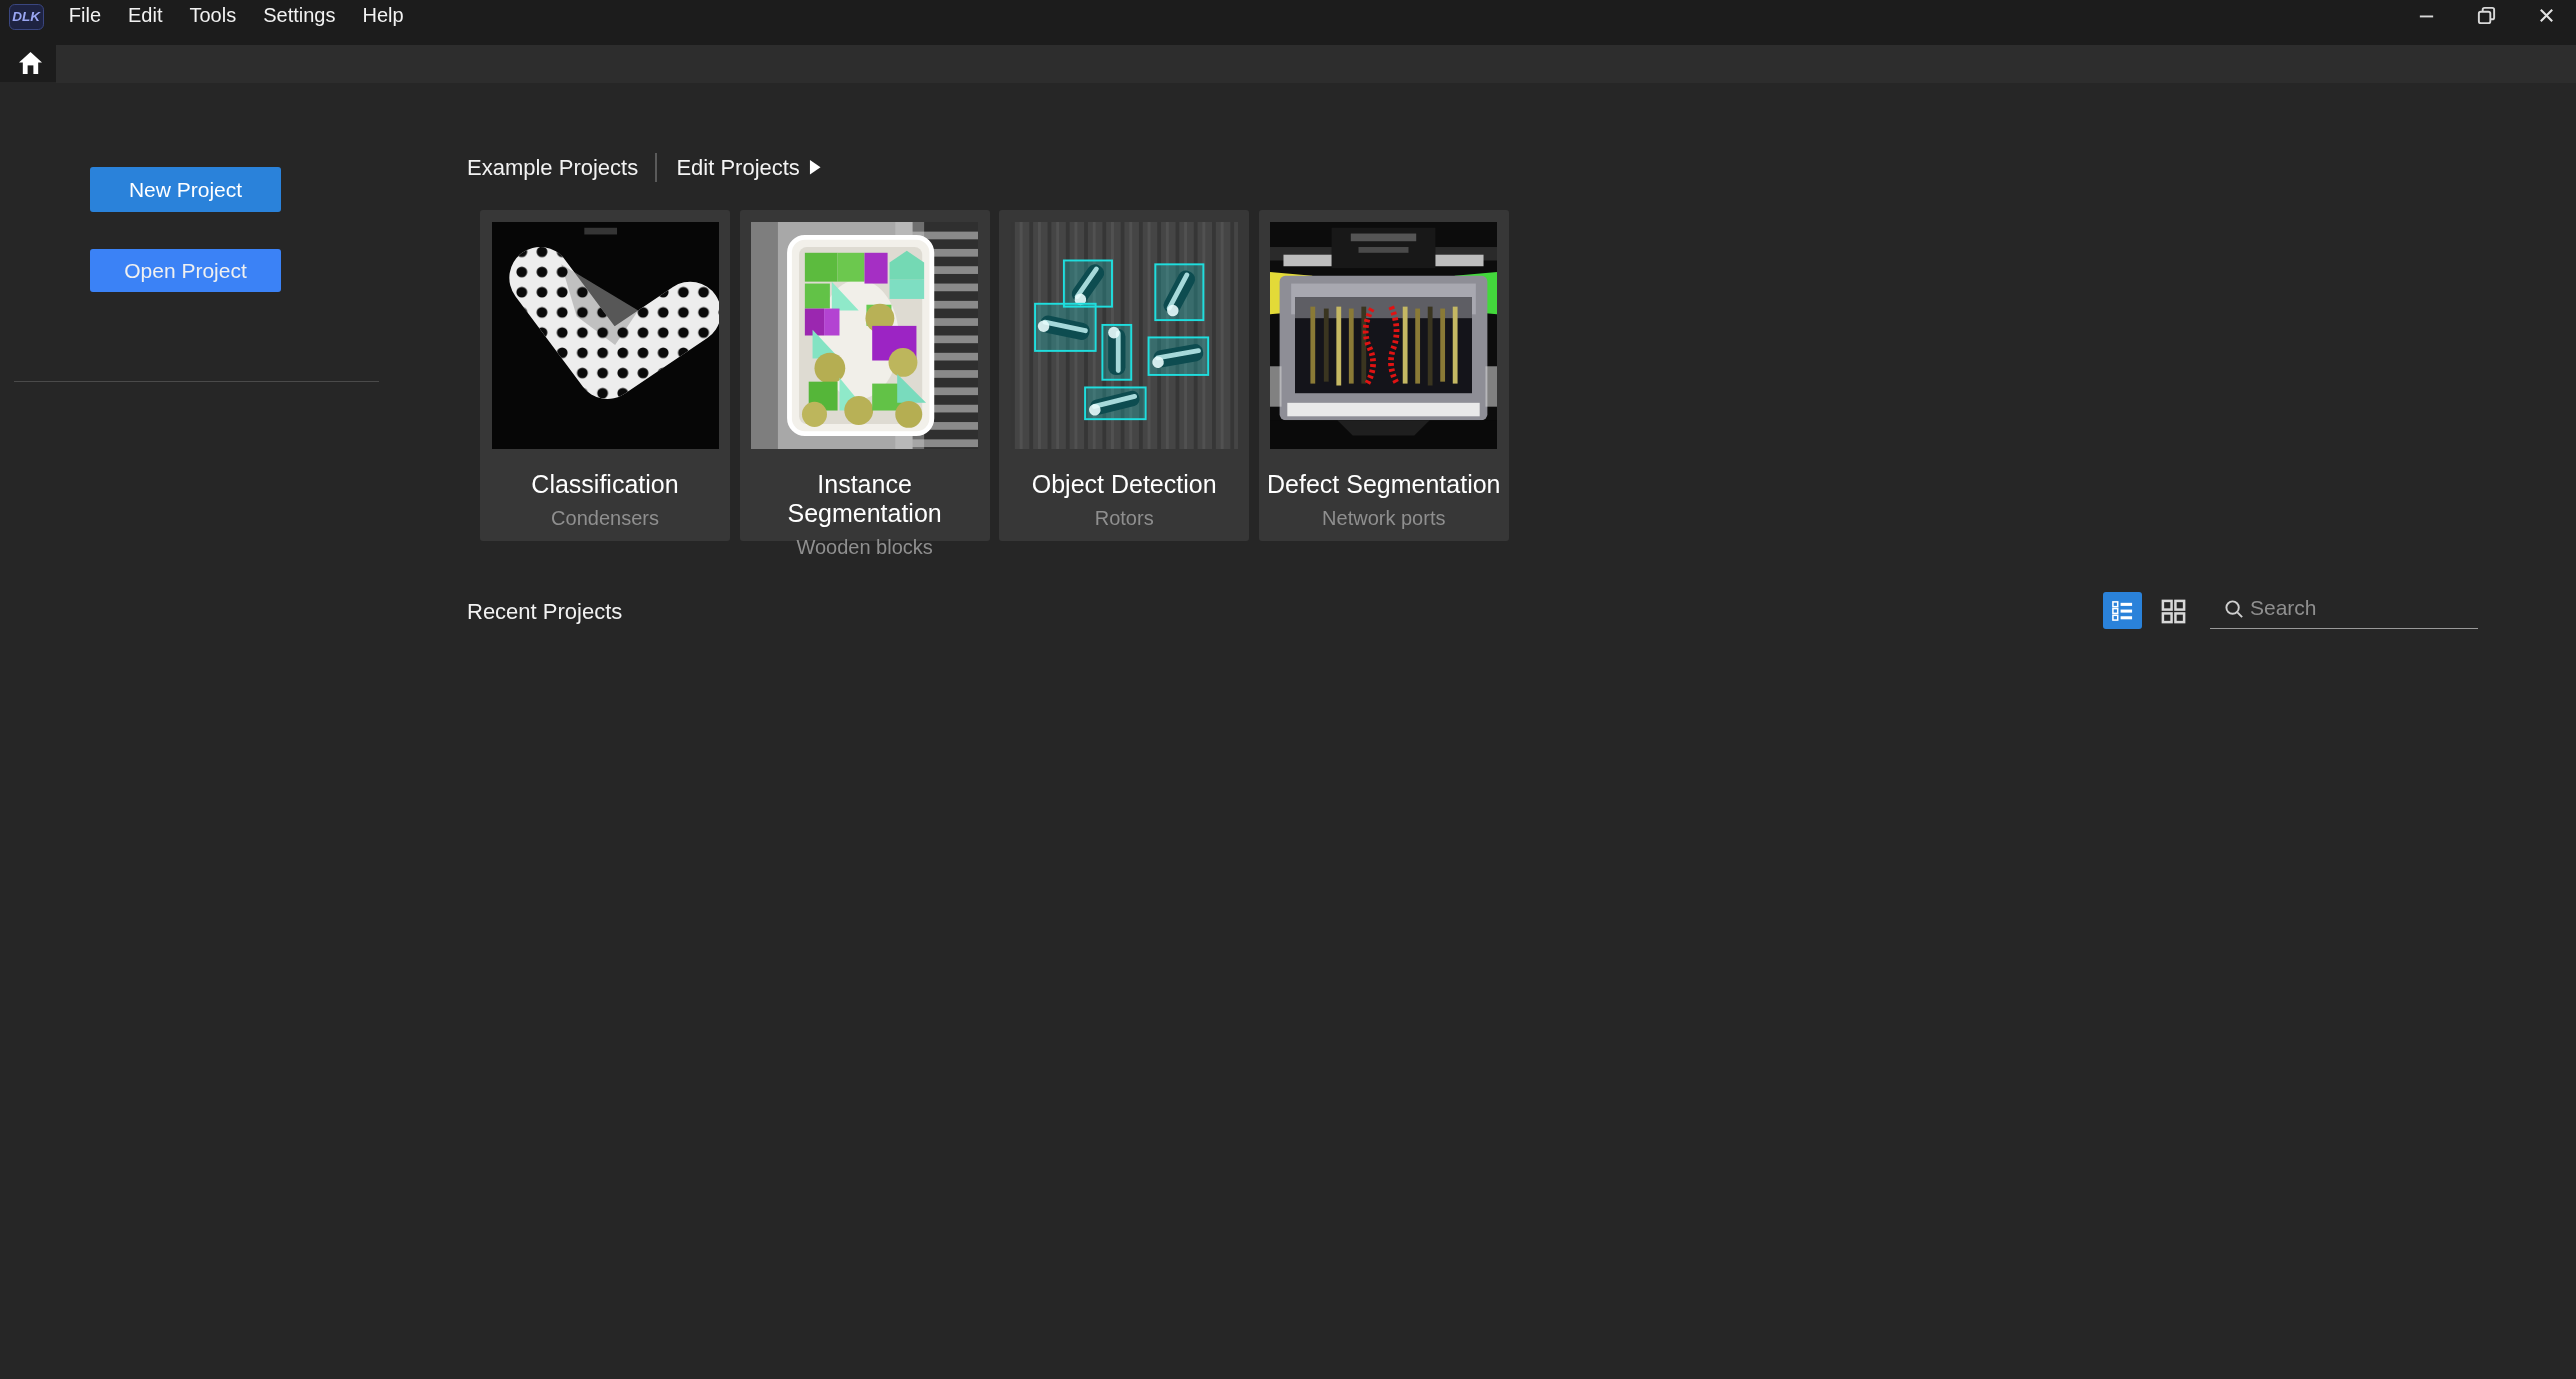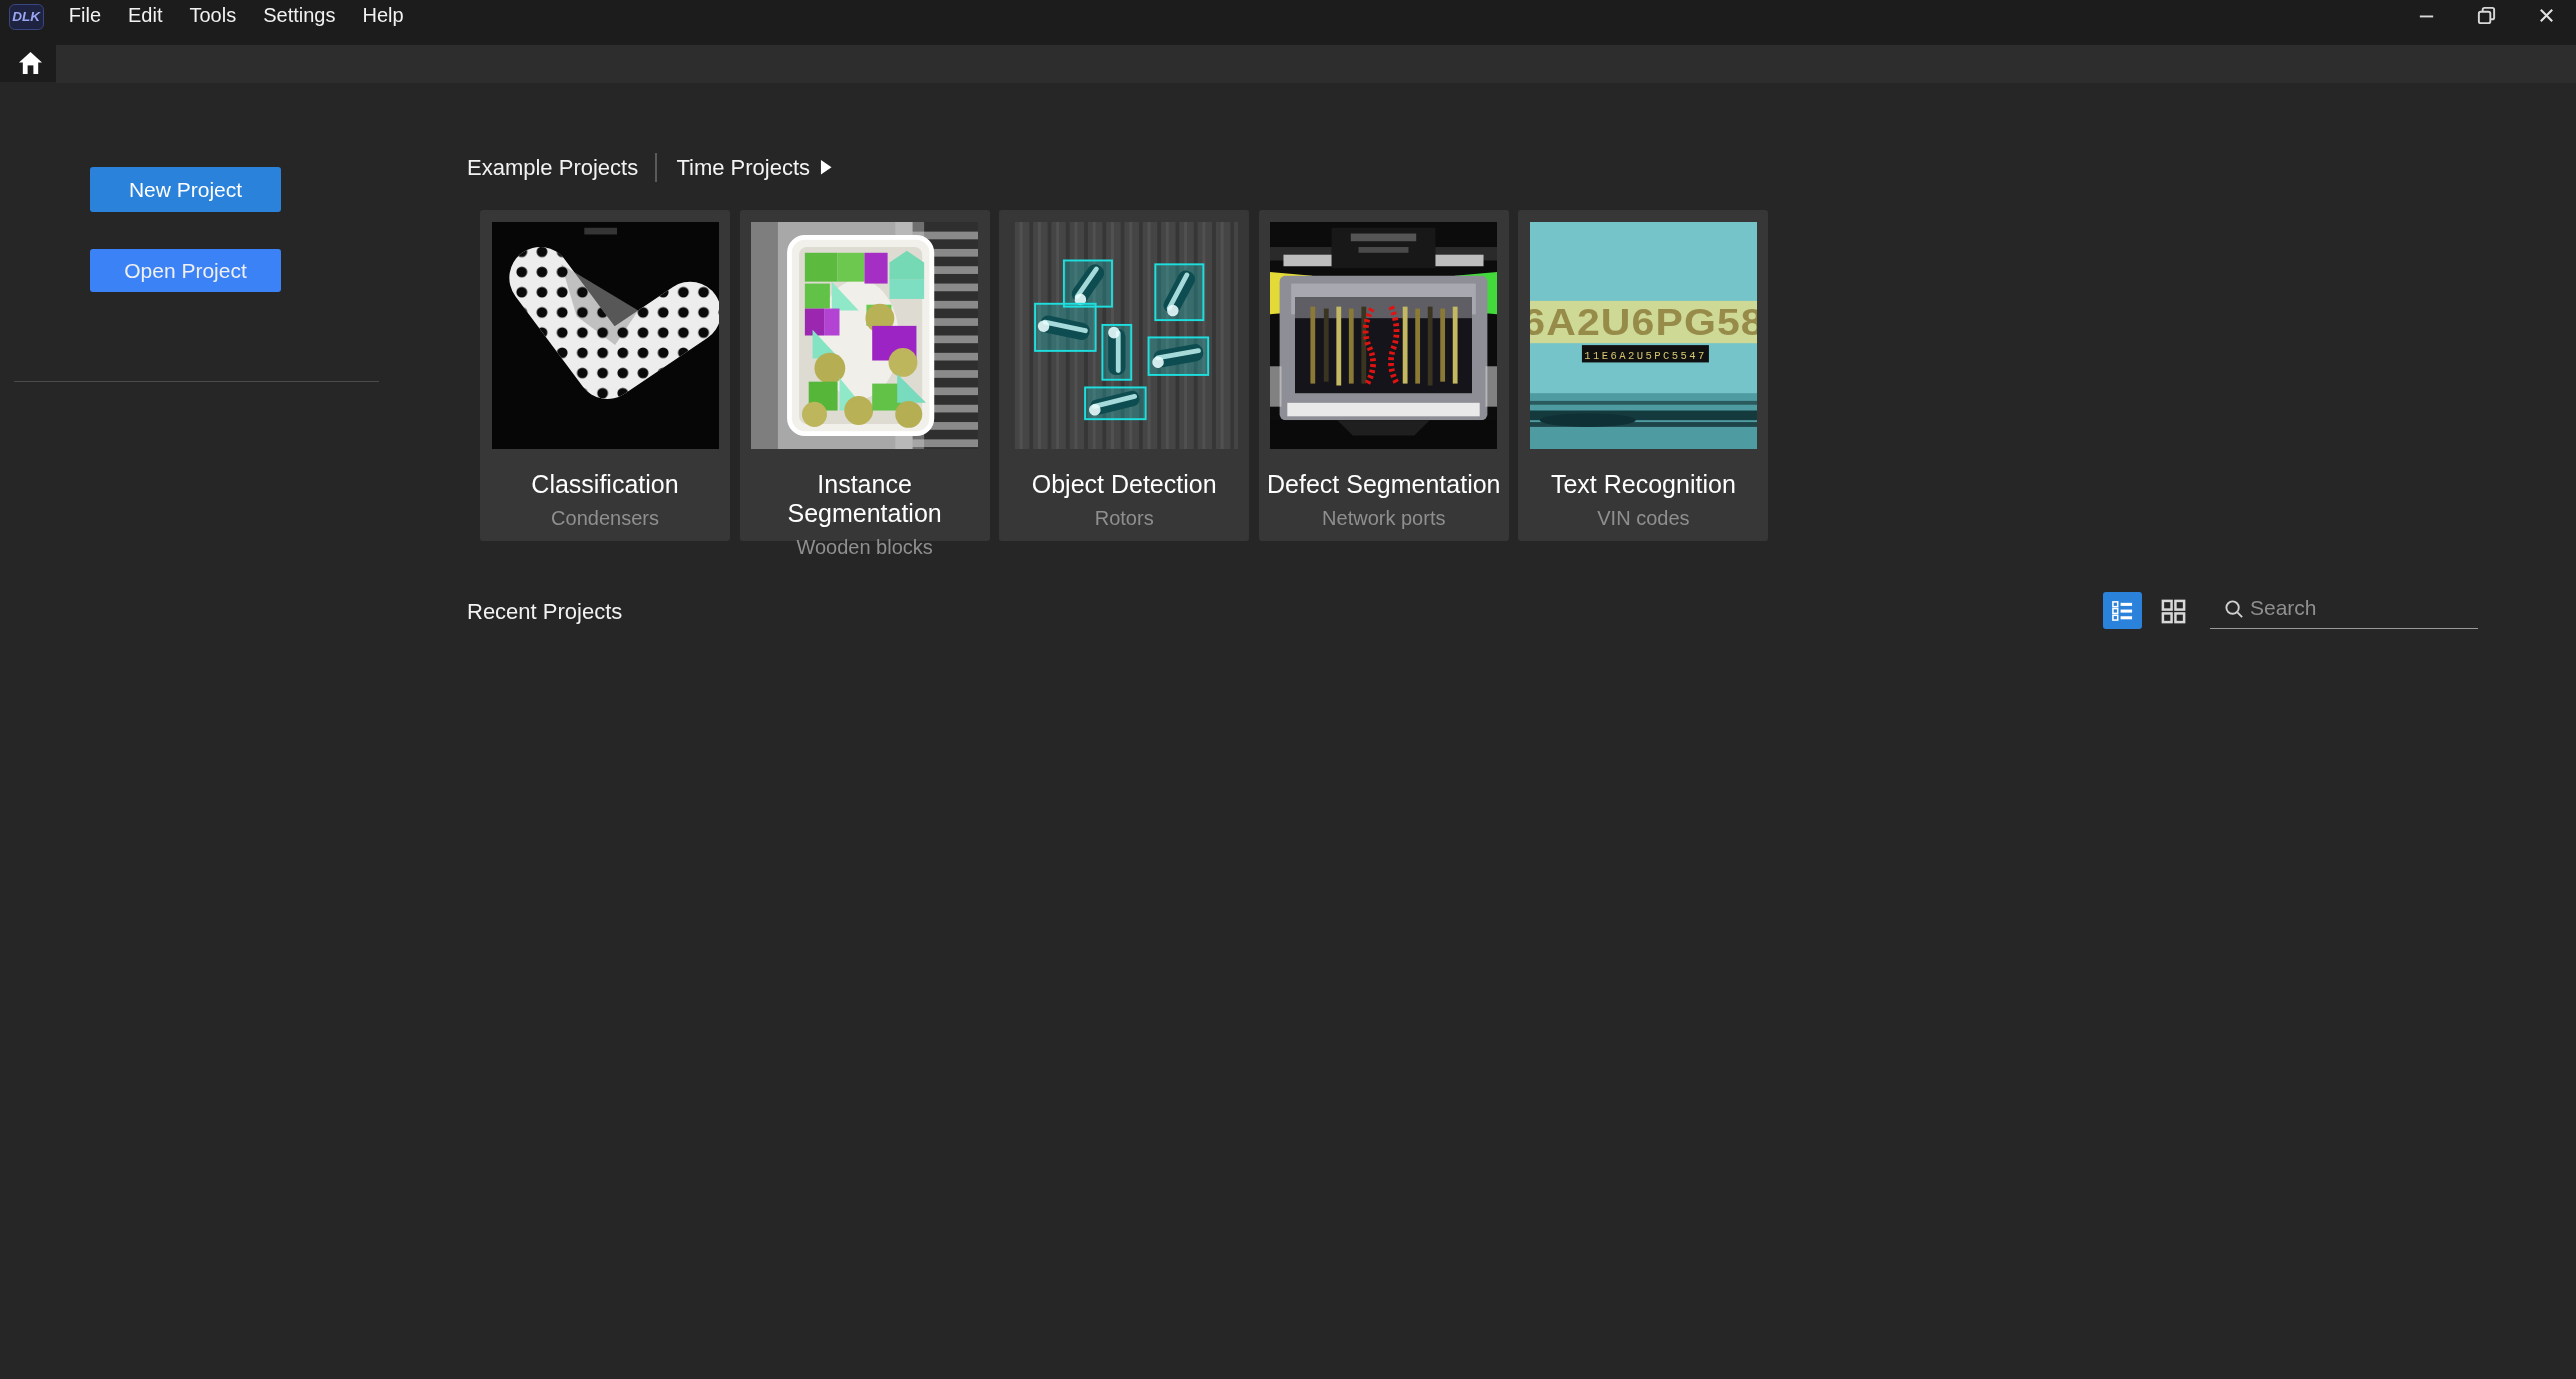--- a/index.html
+++ b/index.html
@@ -143,21 +143,21 @@
   </div>
 
   <button class="btn-primary">New Project</button>
   <button class="btn-secondary">Open Project</button>
   <div class="sidebar-divider"></div>
 
   <div class="example-header">
     <span class="example-title">Example Projects</span>
     <span class="vsep"></span>
     <button class="more-btn">
-      <span>Time Projects</span>
+      <span>Edit Projects</span>
       <svg width="12.5" height="16.4" viewBox="0 0 13 17">
           <polygon points="1,1 12,8.5 1,16" fill="#ffffff"></polygon>
         </svg>
     </button>
   </div>
 
   <div class="cards">
 
     <div class="card">
       <div class="thumb">
@@ -319,38 +319,20 @@
           <rect x="224" y="150" width="12" height="42" fill="#d0d0d0" opacity="0.6"></rect>
           <rect x="18" y="188" width="200" height="14" fill="#e9e9e9"></rect>
           <rect y="206" width="236" height="30" fill="#0a0a0a"></rect>
           <polygon points="70,206 166,206 150,222 86,222" fill="#1f1f1f"></polygon>
         </svg>
       </div>
       <div class="card-title">Defect Segmentation</div>
       <div class="card-sub">Network ports</div>
     </div>
 
-    <div class="card">
-      <div class="thumb">
-        <svg viewBox="0 0 236 236">
-          <rect width="236" height="236" fill="#74c4ca"></rect>
-          <rect y="178" width="236" height="58" fill="#4e9ba1"></rect>
-          <rect y="186" width="236" height="4" fill="#2a5a5e"></rect>
-          <rect y="196" width="236" height="10" fill="#143a3e"></rect>
-          <rect y="208" width="236" height="5" fill="#1d4549"></rect>
-          <ellipse cx="60" cy="206" rx="50" ry="7" fill="#0f3034"></ellipse>
-          <rect y="82" width="236" height="44" fill="#d8db90" opacity="0.9"></rect>
-          <text x="118" y="117" text-anchor="middle" font-family="Liberation Sans, sans-serif" font-size="38" font-weight="bold" letter-spacing="1" fill="#8a7838" opacity="0.8" textLength="252" lengthAdjust="spacingAndGlyphs">6A2U6PG58</text>
-          <rect x="54" y="128" width="132" height="18" fill="#101010"></rect>
-          <text x="120" y="142" text-anchor="middle" font-family="Liberation Mono, monospace" font-size="11" letter-spacing="2.5" fill="#d6c670">11E6A2U5PC5547</text>
-        </svg>
-      </div>
-      <div class="card-title">Text Recognition</div>
-      <div class="card-sub">VIN codes</div>
-    </div>
 
   </div>
 
   <div class="recent-title">Recent Projects</div>
 
   <button class="toggle-list">
     <svg width="23" height="23" viewBox="0 0 24 24">
       <rect x="2" y="3" width="5" height="5" fill="none" stroke="#ffffff" stroke-width="1.6"></rect>
       <rect x="10" y="4" width="12" height="3.2" fill="#ffffff"></rect>
       <rect x="2" y="10" width="5" height="5" fill="none" stroke="#ffffff" stroke-width="1.6"></rect>

